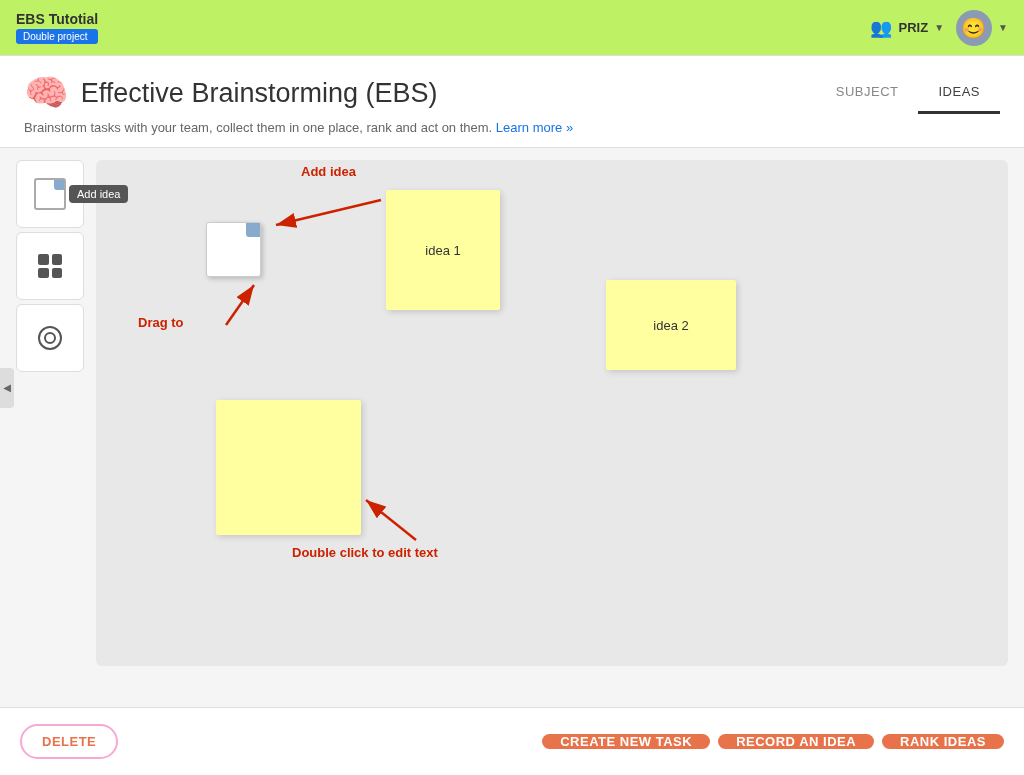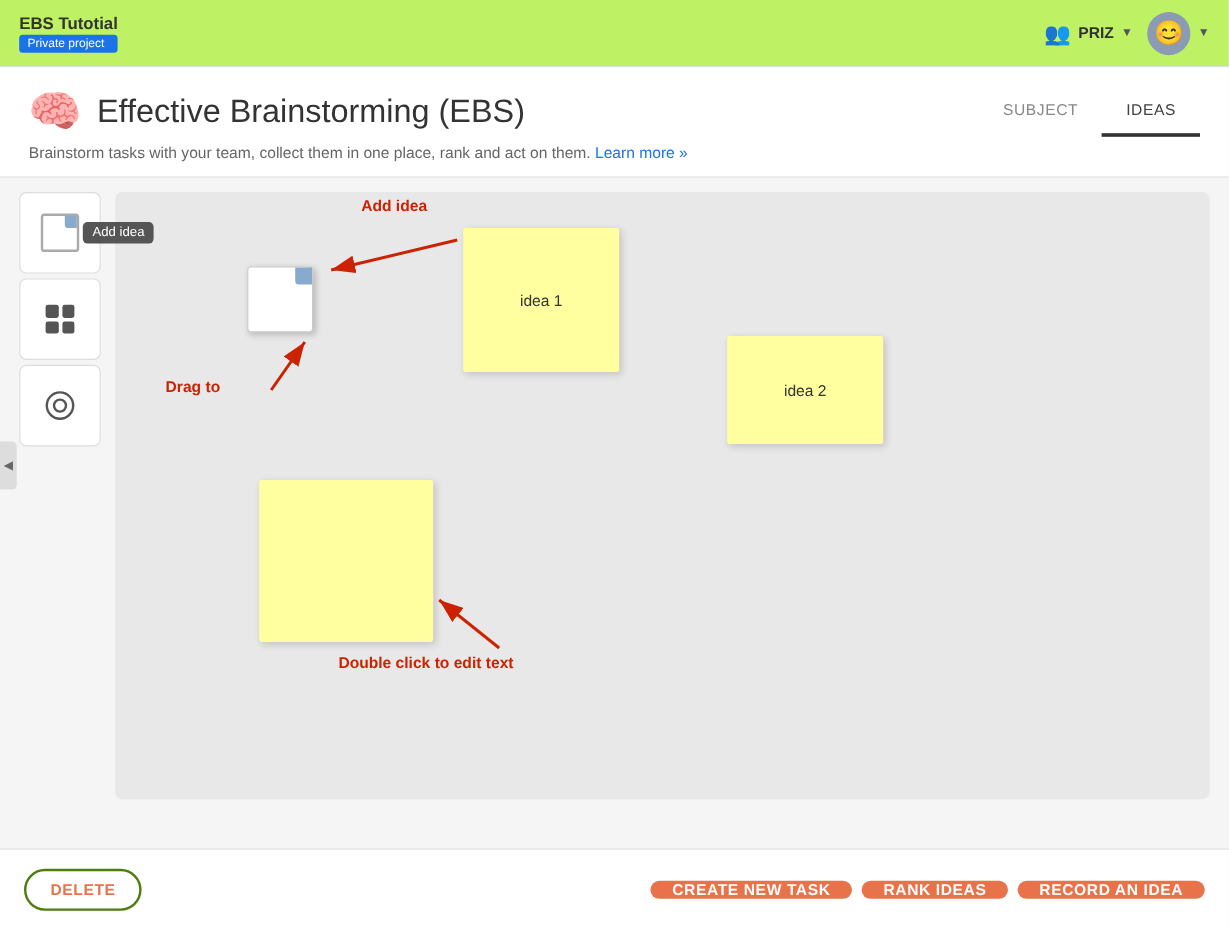--- a/index.html
+++ b/index.html
@@ -201,21 +201,21 @@
       bottom: 0; left: 0; right: 0;
       height: 68px;
       background: #fff;
       border-top: 1px solid #ddd;
       display: flex;
       align-items: center;
       padding: 0 20px;
       justify-content: space-between;
     }
     .delete-btn {
-      border: 2px solid #4d7c0f;
+      border: 2px solid #f9a8d4;
       color: #e8734a;
       background: #fff;
       border-radius: 25px;
       padding: 8px 20px;
       font-size: 13px;
       font-weight: 600;
       cursor: pointer;
       letter-spacing: 0.5px;
     }
     .action-buttons { display: flex; gap: 8px; }
@@ -249,21 +249,21 @@
       font-size: 10px;
       color: #666;
     }
   </style>
 </head>
 <body>
 
 <div class="navbar">
   <div class="navbar-left">
     <span class="navbar-title">EBS Tutotial</span>
-    <span class="navbar-badge">Private project</span>
+    <span class="navbar-badge">Double project</span>
   </div>
   <div class="navbar-right">
     <div class="user-section">
       <span style="font-size:18px;">👥</span>
       <span style="font-size:13px;font-weight:600;color:#333;">PRIZ</span>
       <span class="chevron">▼</span>
     </div>
     <div class="user-section">
       <div class="avatar">
         <span style="font-size:20px;">😊</span>
@@ -312,21 +312,21 @@
       <div class="target-icon"></div>
     </div>
   </div>
 
   <div class="canvas-area">
 
     <div style="position:absolute; top:62px; left:110px; width:55px; height:55px; background:#fff; border:1px solid #ccc; border-radius:3px; box-shadow:2px 2px 5px rgba(0,0,0,0.2); z-index:5;">
       <div style="position:absolute;top:0;right:0;width:14px;height:14px;background:#88aacc;border-radius:0 0 0 3px;"></div>
     </div>
 
-    <div class="sticky-note" style="left:290px;top:30px;width:130px;height:120px;">
+    <div class="sticky-note" style="left:290px;top:30px;width:114px;height:120px;">
       <span>idea 1</span>
     </div>
 
     <div class="sticky-note" style="left:510px;top:120px;width:130px;height:90px;">
       <span>idea 2</span>
     </div>
 
     <div class="sticky-note" style="left:120px;top:240px;width:145px;height:135px;">
     </div>
 
@@ -351,27 +351,27 @@
     <div class="annotation" style="left:42px;top:155px;">Drag to</div>
 
     <svg class="arrow-svg" style="left:160px;top:290px;width:220px;height:120px;">
       <defs>
         <marker id="arrowhead3" markerWidth="8" markerHeight="6" refX="8" refY="3" orient="auto">
           <polygon points="0 0, 8 3, 0 6" fill="#cc2200"></polygon>
         </marker>
       </defs>
       <line x1="160" y1="90" x2="110" y2="50" stroke="#cc2200" stroke-width="2.5" marker-end="url(#arrowhead3)"></line>
     </svg>
-    <div class="annotation" style="left:186px;top:385px;font-size:13px;">Double click to edit text</div>
+    <div class="annotation" style="left:196px;top:385px;font-size:13px;">Double click to edit text</div>
 
   </div>
 </div>
 
 <div class="collapse-arrow">◀</div>
 
 <div class="bottom-bar">
   <button class="delete-btn">DELETE</button>
   <div class="action-buttons">
     <button class="action-btn">CREATE NEW TASK</button>
+    <button class="action-btn">RECORD AN IDEA</button>
     <button class="action-btn">RANK IDEAS</button>
-    <button class="action-btn">RECORD AN IDEA</button>
   </div>
 </div>
 
 </body></html>

